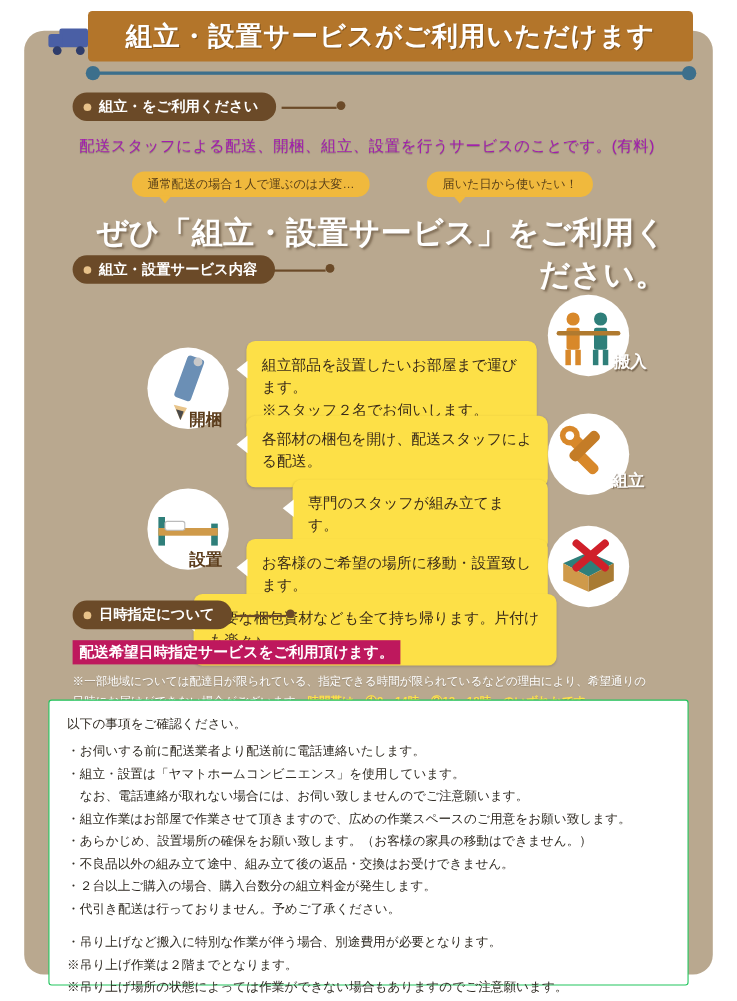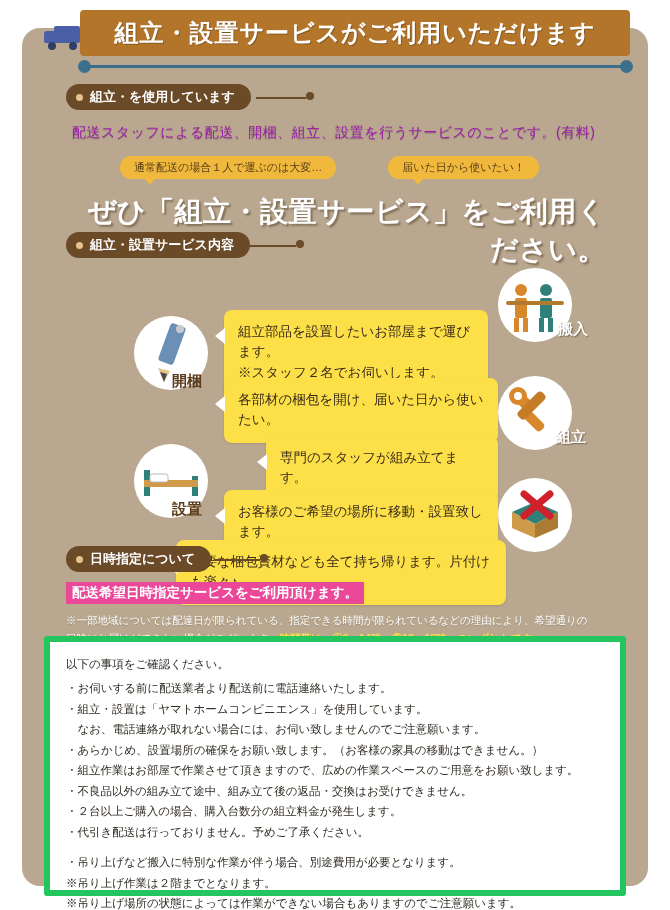--- a/index.html
+++ b/index.html
@@ -217,42 +217,42 @@
   
   .date-sec {
     position: absolute;
     left: 66px; top: 546px;
     width: 540px;
   }
   .date-pill-row { position: relative; height: 26px; }
   .date-highlight {
     margin-top: 10px;
     display: inline-block;
-    background: #ec4899;
+    background: #be185d;
     color: #ffffff;
     font-size: 13.5px;
     font-weight: bold;
     padding: 2px 6px;
   }
   .date-note {
     margin-top: 8px;
     color: #ffffff;
     font-size: 10.5px;
     line-height: 1.7;
     text-shadow: 0 1px 1px rgba(0,0,0,0.2);
   }
   .hl-red { color: #ffe24a; font-weight: bold; }
 
   
   .notes {
     position: absolute;
     left: 44px; top: 636px;
     width: 582px; height: 260px;
     background: #ffffff;
-    border: 6px solid #22c55e;
+    border: 1px solid #22c55e;
     border-radius: 3px;
     padding: 12px 16px;
     font-size: 11.5px;
     line-height: 1.78;
     color: #2f2a22;
   }
   .notes .lead { margin-bottom: 4px; }
   .notes p { margin: 0; }
 </style>
 </head>
@@ -274,21 +274,21 @@
     </div>
     <div class="header-rule"></div>
     <div class="header-dot left"></div>
     <div class="header-dot right"></div>
   </div>
 
   <div class="intro">
     <div class="intro-pill-row">
       <span class="pill">
         <span class="dot"></span>
-        <span>組立・を使用しています</span>
+        <span>組立・をご利用ください</span>
       </span>
       <span class="pill-line" style="left:190px; width:50px;"></span>
       <span style="position:absolute;left:240px;top:8px;width:8px;height:8px;border-radius:50%;background:#6b4a28;"></span>
     </div>
     <div class="intro-text">配送スタッフによる配送、開梱、組立、設置を行うサービスのことです。(有料)</div>
     <div class="bubble-row">
       <span class="bubble">通常配送の場合１人で運ぶのは大変…</span>
       <span class="bubble">届いた日から使いたい！</span>
     </div>
     <div class="catch">ぜひ「組立・設置サービス」をご利用ください。</div>
@@ -360,21 +360,21 @@
           <rect x="58" y="32" width="6" height="20" fill="#2f7f7a"></rect>
           <rect x="10" y="36" width="54" height="7" fill="#cf9a4a"></rect>
           <rect x="16" y="30" width="18" height="8" rx="2" fill="#ffffff" stroke="#bbb" stroke-width="1"></rect>
         </svg>
       </div>
       <div class="icon-label dark" style="left:106px; top:232px;">設置</div>
 
       <div class="sb" style="left:158px; top:42px; width:264px; white-space:pre-line;">組立部品を設置したいお部屋まで運びます。
 ※スタッフ２名でお伺いします。</div>
 
-      <div class="sb" style="left:158px; top:110px; width:274px;">各部材の梱包を開け、届いた日から使いたい。</div>
+      <div class="sb" style="left:158px; top:110px; width:274px;">各部材の梱包を開け、配送スタッフによる配送。</div>
 
       <div class="sb" style="left:200px; top:168px; width:232px;">専門のスタッフが組み立てます。</div>
 
       <div class="sb" style="left:158px; top:222px; width:274px;">お客様のご希望の場所に移動・設置致します。</div>
 
       <div class="sb" style="left:110px; top:272px; width:330px;">不要な梱包資材なども全て持ち帰ります。片付けも楽々♪</div>
     </div>
   </div>
 
   <div class="date-sec">
@@ -393,22 +393,22 @@
         <span>日時にお届けができない場合がございます。</span><span class="hl-red">時間帯は、①9～14時　②12～18時　のいずれかです。</span>
       </div>
     </div>
   </div>
 
   <div class="notes">
     <p class="lead">以下の事項をご確認ください。</p>
     <p>・お伺いする前に配送業者より配送前に電話連絡いたします。</p>
     <p>・組立・設置は「ヤマトホームコンビニエンス」を使用しています。</p>
     <p>　なお、電話連絡が取れない場合には、お伺い致しませんのでご注意願います。</p>
+    <p>・組立作業はお部屋で作業させて頂きますので、広めの作業スペースのご用意をお願い致します。</p>
     <p>・あらかじめ、設置場所の確保をお願い致します。（お客様の家具の移動はできません。）</p>
-    <p>・組立作業はお部屋で作業させて頂きますので、広めの作業スペースのご用意をお願い致します。</p>
     <p>・不良品以外の組み立て途中、組み立て後の返品・交換はお受けできません。</p>
     <p>・２台以上ご購入の場合、購入台数分の組立料金が発生します。</p>
     <p>・代引き配送は行っておりません。予めご了承ください。</p>
     <p style="height:10px;"></p>
     <p>・吊り上げなど搬入に特別な作業が伴う場合、別途費用が必要となります。</p>
     <p>※吊り上げ作業は２階までとなります。</p>
     <p>※吊り上げ場所の状態によっては作業ができない場合もありますのでご注意願います。</p>
     <p style="height:10px;"></p>
 
   </div>

